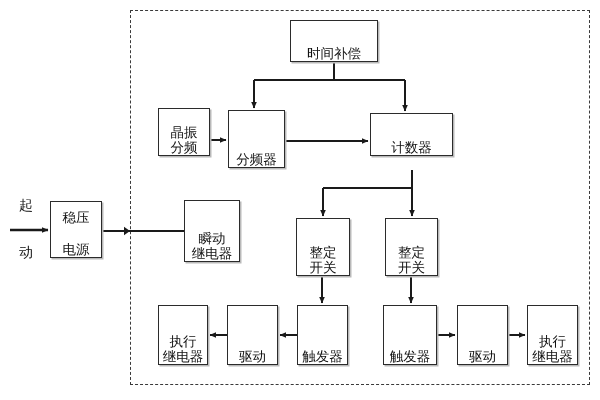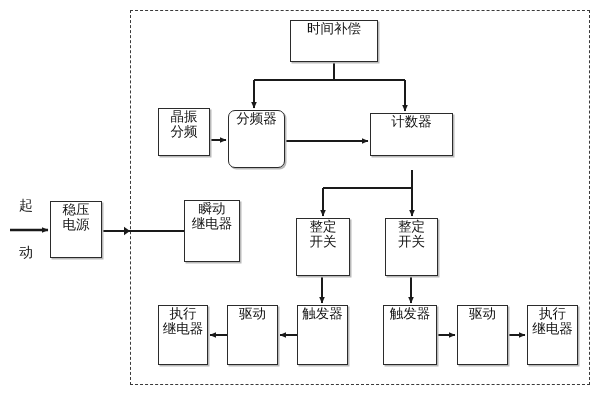--- a/index.html
+++ b/index.html
@@ -30,21 +30,21 @@
     background: transparent;
   }
   .node {
     position: absolute;
     box-sizing: border-box;
     border: 1.3px solid #2b2b2b;
     background: #ffffff;
     display: flex;
     flex-direction: column;
     align-items: center;
-    justify-content: flex-start;
+    justify-content: flex-end;
     color: #111111;
     line-height: 1.12;
     
     box-shadow: 1.5px 1.5px 0 0 #b9b9b9;
   }
   .node .ln {
     display: block;
     white-space: nowrap;
     text-align: center;
   }
@@ -96,27 +96,27 @@
   </svg>
 
   <div id="node-layer">
       <div class="node" style="left: 290px; top: 20px; width: 88px; height: 42px; font-size: 13.5px; border-color: rgb(43, 43, 43); background: rgb(255, 255, 255); box-shadow: rgb(185, 185, 185) 1.5px 1.5px 0px 0px;">
         <span class="ln">时间补偿</span>
       </div>
       <div class="node" style="left: 158px; top: 108px; width: 52px; height: 48px; font-size: 13.5px; border-color: rgb(43, 43, 43); background: rgb(255, 255, 255); box-shadow: rgb(185, 185, 185) 1.5px 1.5px 0px 0px;">
         <span class="ln">晶振</span>
         <span class="ln">分频</span>
       </div>
-      <div class="node" style="left: 228px; top: 110px; width: 57px; height: 58px; font-size: 13.5px; border-color: rgb(43, 43, 43); background: rgb(255, 255, 255); box-shadow: rgb(185, 185, 185) 1.5px 1.5px 0px 0px; border-radius: 7px;">
+      <div class="node" style="left: 228px; top: 110px; width: 57px; height: 58px; font-size: 13.5px; border-color: rgb(43, 43, 43); background: rgb(255, 255, 255); box-shadow: rgb(185, 185, 185) 1.5px 1.5px 0px 0px;">
         <span class="ln">分频器</span>
       </div>
       <div class="node" style="left: 370px; top: 113px; width: 83px; height: 43px; font-size: 13.5px; border-color: rgb(43, 43, 43); background: rgb(255, 255, 255); box-shadow: rgb(185, 185, 185) 1.5px 1.5px 0px 0px;">
         <span class="ln">计数器</span>
       </div>
-      <div class="node" style="left: 50px; top: 201px; width: 52px; height: 57px; font-size: 13.5px; border-color: rgb(43, 43, 43); background: rgb(255, 255, 255); box-shadow: rgb(185, 185, 185) 1.5px 1.5px 0px 0px;">
+      <div class="node" style="left: 50px; top: 201px; width: 52px; height: 57px; font-size: 13.5px; border-color: rgb(43, 43, 43); background: rgb(255, 255, 255); box-shadow: rgb(185, 185, 185) 1.5px 1.5px 0px 0px; gap: 17px;">
         <span class="ln">稳压</span>
         <span class="ln">电源</span>
       </div>
       <div class="node" style="left: 184px; top: 200px; width: 56px; height: 62px; font-size: 13.5px; border-color: rgb(43, 43, 43); background: rgb(255, 255, 255); box-shadow: rgb(185, 185, 185) 1.5px 1.5px 0px 0px;">
         <span class="ln">瞬动</span>
         <span class="ln">继电器</span>
       </div>
       <div class="node" style="left: 296px; top: 218px; width: 54px; height: 58px; font-size: 13.5px; border-color: rgb(43, 43, 43); background: rgb(255, 255, 255); box-shadow: rgb(185, 185, 185) 1.5px 1.5px 0px 0px;">
         <span class="ln">整定</span>
         <span class="ln">开关</span>

